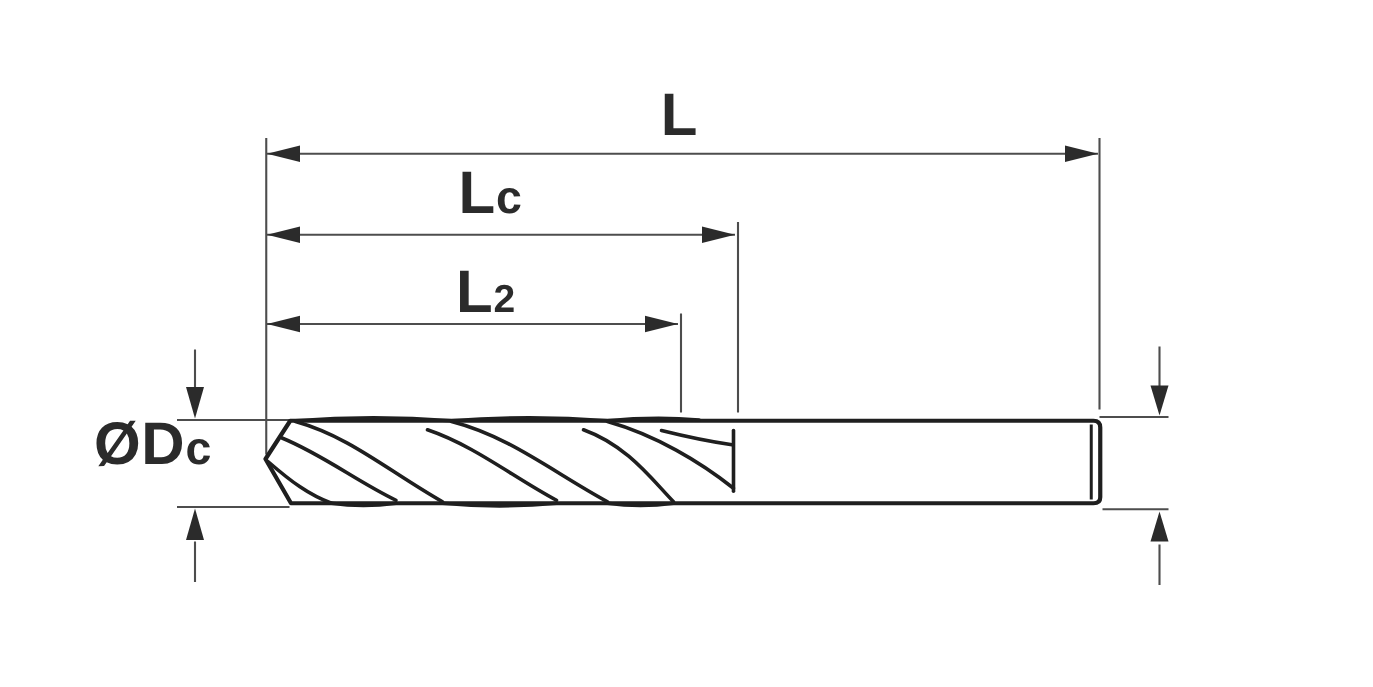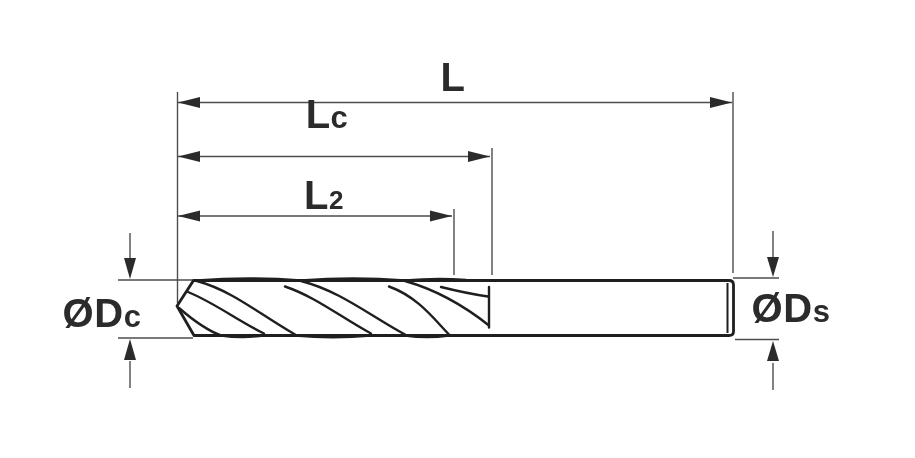--- a/index.html
+++ b/index.html
@@ -100,25 +100,23 @@
         <path d="M221,335.5 Q242,338.5 264,335.5"></path>
         <path d="M295,335.5 Q333,339 371,335.5"></path>
         <path d="M405,335.5 Q427,338.5 449,335.5"></path>
       </g>
     </g>
   </svg>
 
   <div class="dim-label" style="left:453px; top:57px;">
     <span>L</span></div>
 
-  <div class="dim-label" style="left:327px; top:94px;">
+  <div class="dim-label" style="left:327px; top:109px;">
     <span>L</span><span class="sub">c</span></div>
 
   <div class="dim-label" style="left:324px; top:175px;">
     <span>L</span><span class="sub-num">2</span></div>
 
-  <div class="dim-label" style="left:102px; top:293px;">
+  <div class="dim-label" style="left:102px; top:276px;">
     <span>Ø</span><span>D</span><span class="sub">c</span></div>
 
-  <div class="dim-label" style="left:791px; top:288px;">
-    <span>Ø</span><span>D</span><span class="sub">s</span></div>
 
 </div>
 
 </body></html>

